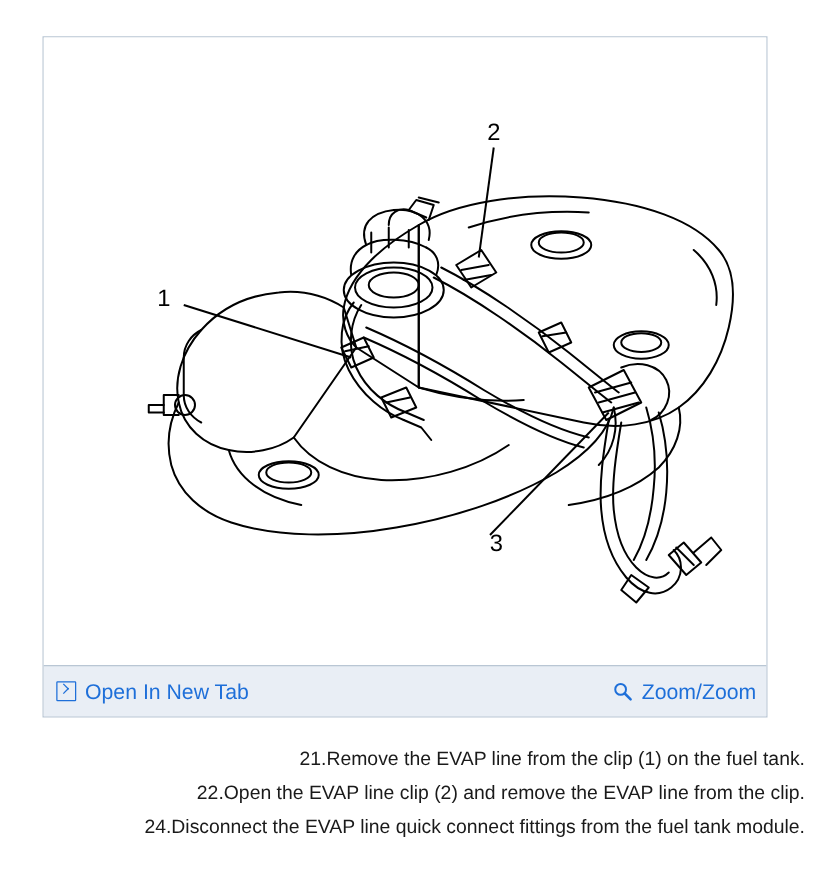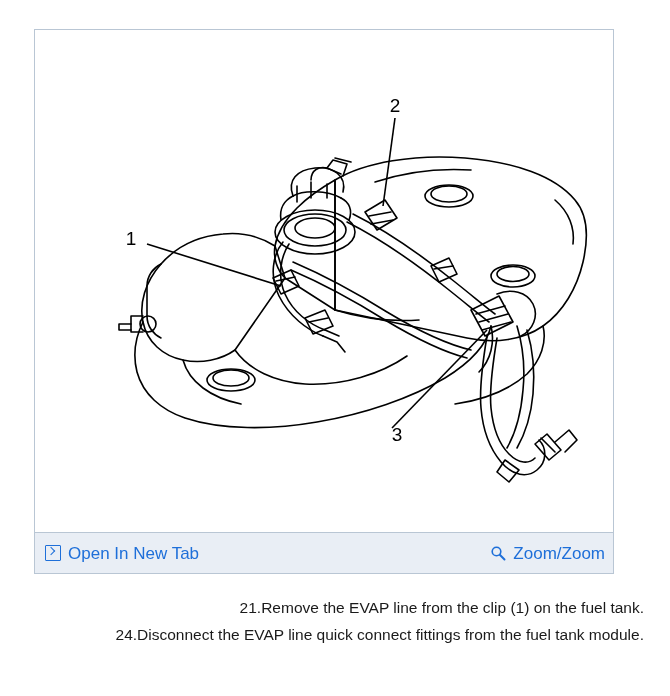--- a/index.html
+++ b/index.html
@@ -232,17 +232,20 @@
         <span>Zoom/Zoom</span>
       </a>
     </div>
   </div>
 
   <div class="steps">
     <div class="step-line">
       <span class="step-num">21.</span><span>Remove the EVAP line from the clip (1) on the fuel tank.</span>
     </div>
     <div class="step-line">
+      <span class="step-num">22.</span><span>Open the EVAP line clip (2) and remove the EVAP line from the clip.</span>
+    </div>
+    <div class="step-line">
       <span class="step-num">24.</span><span>Disconnect the EVAP line quick connect fittings from the fuel tank module.</span>
     </div>
   </div>
 
 </div>
 
 </body></html>

